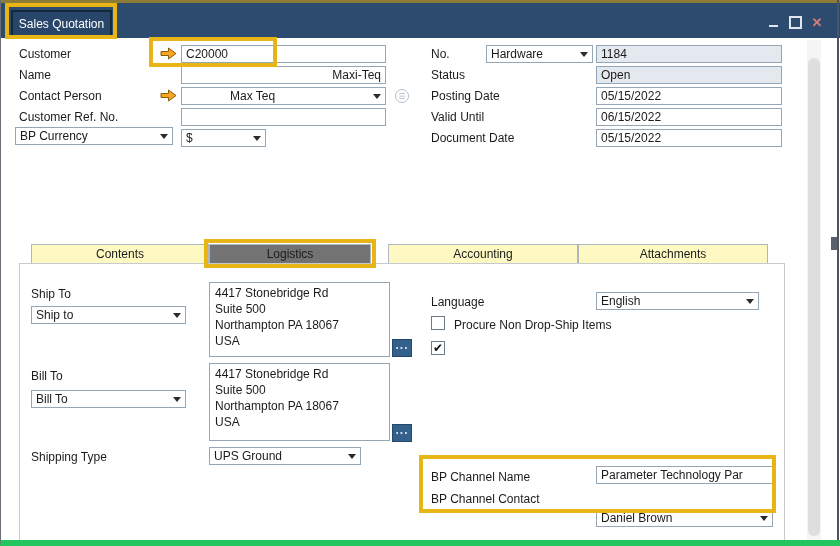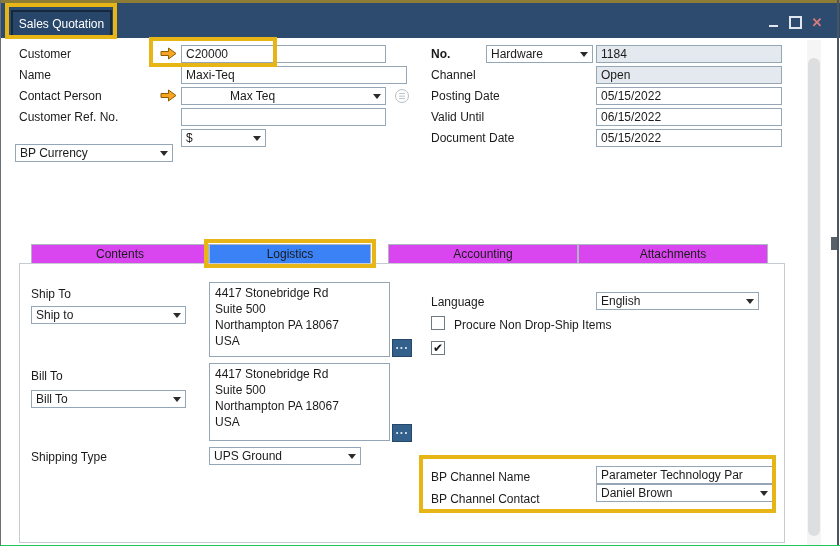--- a/index.html
+++ b/index.html
@@ -1,38 +1,38 @@
 <!DOCTYPE html>
 <html><head>
 <meta charset="utf-8">
 <style>
   html,body{margin:0;padding:0;background:#ffffff;}
   .win{
     position:relative;width:840px;height:546px;overflow:hidden;
     font-family:"Liberation Sans", sans-serif;font-size:12px;color:#1b1b1b;
     background:#ffffff;box-sizing:border-box;
-    border-left:1px solid #6a7077;border-bottom:1px solid #22c55e;
+    border-left:1px solid #6a7077;border-bottom:6px solid #22c55e;
   }
   .abs{position:absolute;box-sizing:border-box;}
   .topstrip{left:0;top:0;width:840px;height:3px;background:#8c7c35;}
   .titlebar{left:0;top:3px;width:840px;height:35px;background:#2c4b6e;}
   .titletab{left:10px;top:7px;width:101px;height:28px;background:#284669;border:2px solid #16283c;color:#ffffff;display:flex;align-items:center;justify-content:center;font-size:12px;}
   .winctl{top:12px;width:16px;height:15px;color:#dfe6ee;display:flex;align-items:center;justify-content:center;cursor:default;}
   .minbar{width:9px;height:2px;background:#dfe6ee;margin-top:7px;}
   .maxbox{width:9px;height:9px;border:2px solid #dfe6ee;}
   .closex{font-size:13px;font-weight:bold;color:#d97b7b;}
   .ybox{border:4px solid #e8b517;background:transparent;pointer-events:none;z-index:40;}
   .lbl{height:16px;line-height:16px;white-space:nowrap;}
   .inp{height:18px;background:#ffffff;border:1px solid #95a6b6;line-height:16px;padding:0 4px;overflow:hidden;white-space:nowrap;}
   .ro{background:#e4e9ef;}
   .caret{position:absolute;right:4px;top:6px;width:0;height:0;border-left:4px solid transparent;border-right:4px solid transparent;border-top:5px solid #2b2b2b;}
   .addr{background:#ffffff;border:1px solid #95a6b6;padding:2px 5px;line-height:16px;white-space:pre-line;overflow:hidden;}
   .dots{background:#33618c;color:#d8e6f2;border:1px solid #24476a;text-align:center;line-height:10px;font-weight:bold;letter-spacing:1px;}
-  .tab{top:244px;height:20px;background:#d946ef;border:1px solid #aeb6bf;display:flex;align-items:center;justify-content:center;}
-  .tab.active{background:#3b82f6;border-bottom:1px solid #ffffff;}
+  .tab{top:244px;height:20px;background:#fef9c3;border:1px solid #aeb6bf;display:flex;align-items:center;justify-content:center;}
+  .tab.active{background:#737373;border-bottom:1px solid #ffffff;}
   .panel{left:18px;top:263px;width:766px;height:280px;border:1px solid #c6cbd1;border-top:1px solid #c6cbd1;background:#ffffff;}
   .cb{width:14px;height:14px;background:#ffffff;border:1px solid #6f7a85;display:flex;align-items:center;justify-content:center;font-size:12px;line-height:12px;color:#111;}
   .circleicon{width:14px;height:14px;border-radius:50%;border:1px solid #b4bec8;color:#aab4be;font-size:8px;display:flex;align-items:center;justify-content:center;}
   .sbtrack{left:806px;top:40px;width:14px;height:506px;background:#f5f5f5;}
   .sbthumb{left:807px;top:58px;width:12px;height:478px;background:#dcdee0;border-radius:6px;}
   .rborder{left:836px;top:0;width:2px;height:546px;background:#4a5560;}
   .rsquare{left:830px;top:237px;width:7px;height:13px;background:#5a6168;}
   svg{display:block;}
 </style>
 </head>
@@ -60,56 +60,56 @@
   <div class="abs lbl" style="left:18px;top:46px;">Customer</div>
   <div class="abs" style="left:159px;top:47px;">
     <svg width="17" height="13" viewBox="0 0 17 13">
         <path d="M1 4.5 h7.5 V1 l7.5 5.5 -7.5 5.5 V8.5 H1 z" fill="#f6a623" stroke="#8a5d00" stroke-width="1"></path>
       </svg>
   </div>
   <div class="abs inp" style="left:180px;top:45px;width:205px;">C20000</div>
   <div class="abs ybox" style="left:148px;top:37px;width:128px;height:30px;"></div>
 
   <div class="abs lbl" style="left:18px;top:67px;">Name</div>
-  <div class="abs inp" style="left:180px;top:66px;width:226px;">Maxi-Teq</div>
+  <div class="abs inp" style="left:180px;top:66px;width:205px;text-align:right;">Maxi-Teq</div>
 
   <div class="abs lbl" style="left:18px;top:88px;">Contact Person</div>
   <div class="abs" style="left:159px;top:89px;">
     <svg width="17" height="13" viewBox="0 0 17 13">
         <path d="M1 4.5 h7.5 V1 l7.5 5.5 -7.5 5.5 V8.5 H1 z" fill="#f6a623" stroke="#8a5d00" stroke-width="1"></path>
       </svg>
   </div>
   <div class="abs inp" style="left:180px;top:87px;width:205px;padding-left:48px;">
     <span>Max Teq</span>
     <span class="caret"></span>
   </div>
   <div class="abs circleicon" style="left:394px;top:89px;">
       <span>☰</span>
     </div>
 
   <div class="abs lbl" style="left:18px;top:109px;">Customer Ref. No.</div>
   <div class="abs inp" style="left:180px;top:108px;width:205px;"></div>
 
-  <div class="abs inp" style="left:14px;top:144px;width:158px;">
+  <div class="abs inp" style="left:14px;top:127px;width:158px;">
     <span>BP Currency</span>
     <span class="caret"></span>
   </div>
   <div class="abs inp" style="left:180px;top:129px;width:85px;">
     <span>$</span>
     <span class="caret"></span>
   </div>
 
-  <div class="abs lbl" style="left:430px;top:46px;font-weight:bold;">No.</div>
+  <div class="abs lbl" style="left:430px;top:46px;">No.</div>
   <div class="abs inp" style="left:485px;top:45px;width:107px;">
     <span>Hardware</span>
     <span class="caret"></span>
   </div>
   <div class="abs inp ro" style="left:595px;top:45px;width:186px;">1184</div>
 
-  <div class="abs lbl" style="left:430px;top:67px;">Channel</div>
+  <div class="abs lbl" style="left:430px;top:67px;">Status</div>
   <div class="abs inp ro" style="left:595px;top:66px;width:186px;">Open</div>
 
   <div class="abs lbl" style="left:430px;top:88px;">Posting Date</div>
   <div class="abs inp" style="left:595px;top:87px;width:186px;">05/15/2022</div>
 
   <div class="abs lbl" style="left:430px;top:109px;">Valid Until</div>
   <div class="abs inp" style="left:595px;top:108px;width:186px;">06/15/2022</div>
 
   <div class="abs lbl" style="left:430px;top:130px;">Document Date</div>
   <div class="abs inp" style="left:595px;top:129px;width:186px;">05/15/2022</div>
@@ -162,21 +162,21 @@
   <div class="abs lbl" style="left:453px;top:317px;">Procure Non Drop-Ship Items</div>
 
   <div class="abs cb" style="left:430px;top:341px;">
     <span>✔</span>
   </div>
 
   <div class="abs lbl" style="left:430px;top:469px;">BP Channel Name</div>
   <div class="abs inp" style="left:595px;top:466px;width:177px;">Parameter Technology Par</div>
 
   <div class="abs lbl" style="left:430px;top:491px;">BP Channel Contact</div>
-  <div class="abs inp" style="left:595px;top:484px;width:177px;">
+  <div class="abs inp" style="left:595px;top:509px;width:177px;">
     <span>Daniel Brown</span>
     <span class="caret"></span>
   </div>
   <div class="abs ybox" style="left:418px;top:455px;width:357px;height:58px;"></div>
 
   <div class="abs sbtrack"></div>
   <div class="abs sbthumb"></div>
   <div class="abs rsquare"></div>
   <div class="abs rborder"></div>
 

